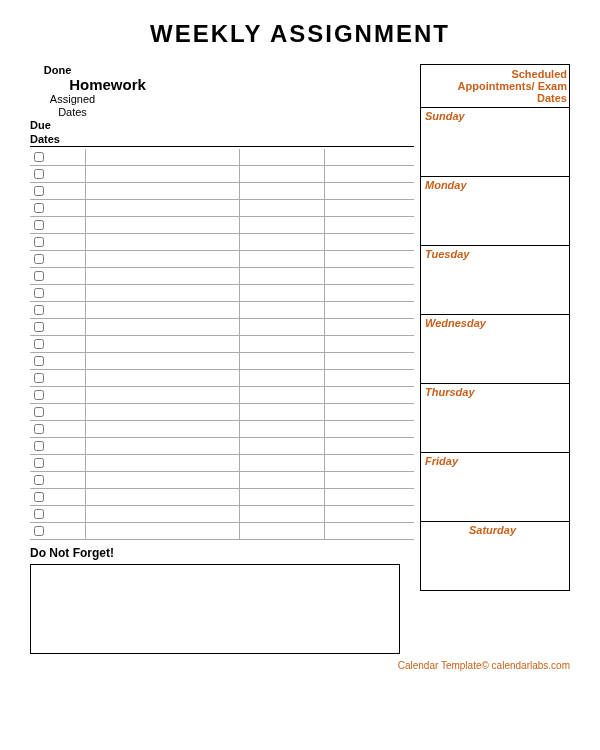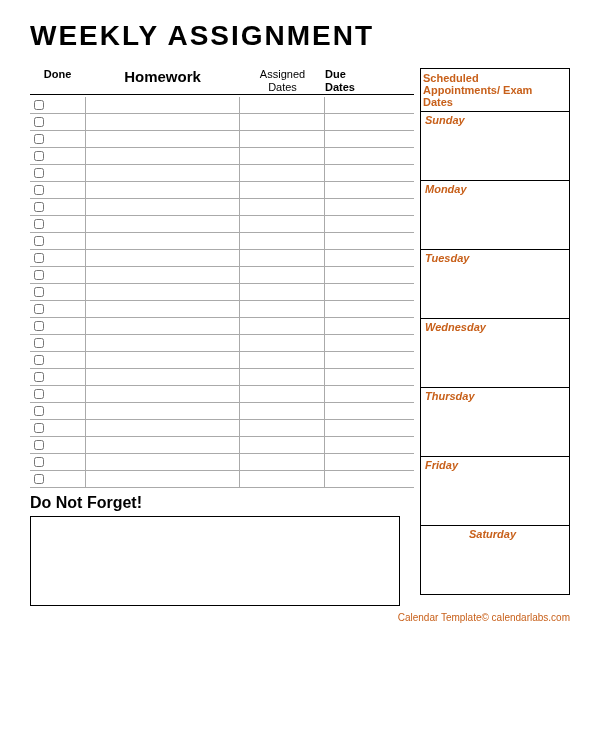--- a/index.html
+++ b/index.html
@@ -5,36 +5,37 @@
     * { box-sizing: border-box; margin: 0; padding: 0; }
     body {
       background: #fff;
       font-family: Arial, sans-serif;
       width: 600px;
       min-height: 750px;
       padding: 20px 30px 10px 30px;
       color: #000;
     }
     h1 {
-      text-align: left;
-      font-size: 28px;
+      text-align: center;
+      font-size: 24px;
       font-weight: bold;
       letter-spacing: 2px;
       margin-bottom: 16px;
       font-family: Arial, sans-serif;
     }
     .main-table {
       width: 100%;
       border-collapse: collapse;
     }
     
     .header-row {
       display: flex;
       border-bottom: 1px solid #000;
       margin-bottom: 2px;
+      flex-direction: column;
     }
     .col-done {
       width: 55px;
       font-size: 11px;
       font-weight: bold;
       text-align: center;
     }
     .col-homework {
       width: 155px;
       font-size: 15px;
@@ -81,35 +82,35 @@
       width: 85px;
       height: 100%;
       border-right: 1px solid #aaa;
     }
     .cell-due {
       width: 75px;
       height: 100%;
     }
     
     .do-not-forget-label {
-      font-size: 16px;
+      font-size: 12px;
       font-weight: bold;
       margin-top: 6px;
       margin-bottom: 4px;
     }
     .do-not-forget-box {
       width: 370px;
       height: 90px;
       border: 1px solid #000;
     }
     
     .schedule-header {
       font-size: 11px;
       font-weight: bold;
-      text-align: left;
+      text-align: right;
       padding: 3px 2px;
       border-bottom: 1px solid #000;
       color: #c8601a;
     }
     .schedule-day {
       border-bottom: 1px solid #000;
     }
     .schedule-day:last-child {
       border-bottom: none;
       margin-left: 44px;

